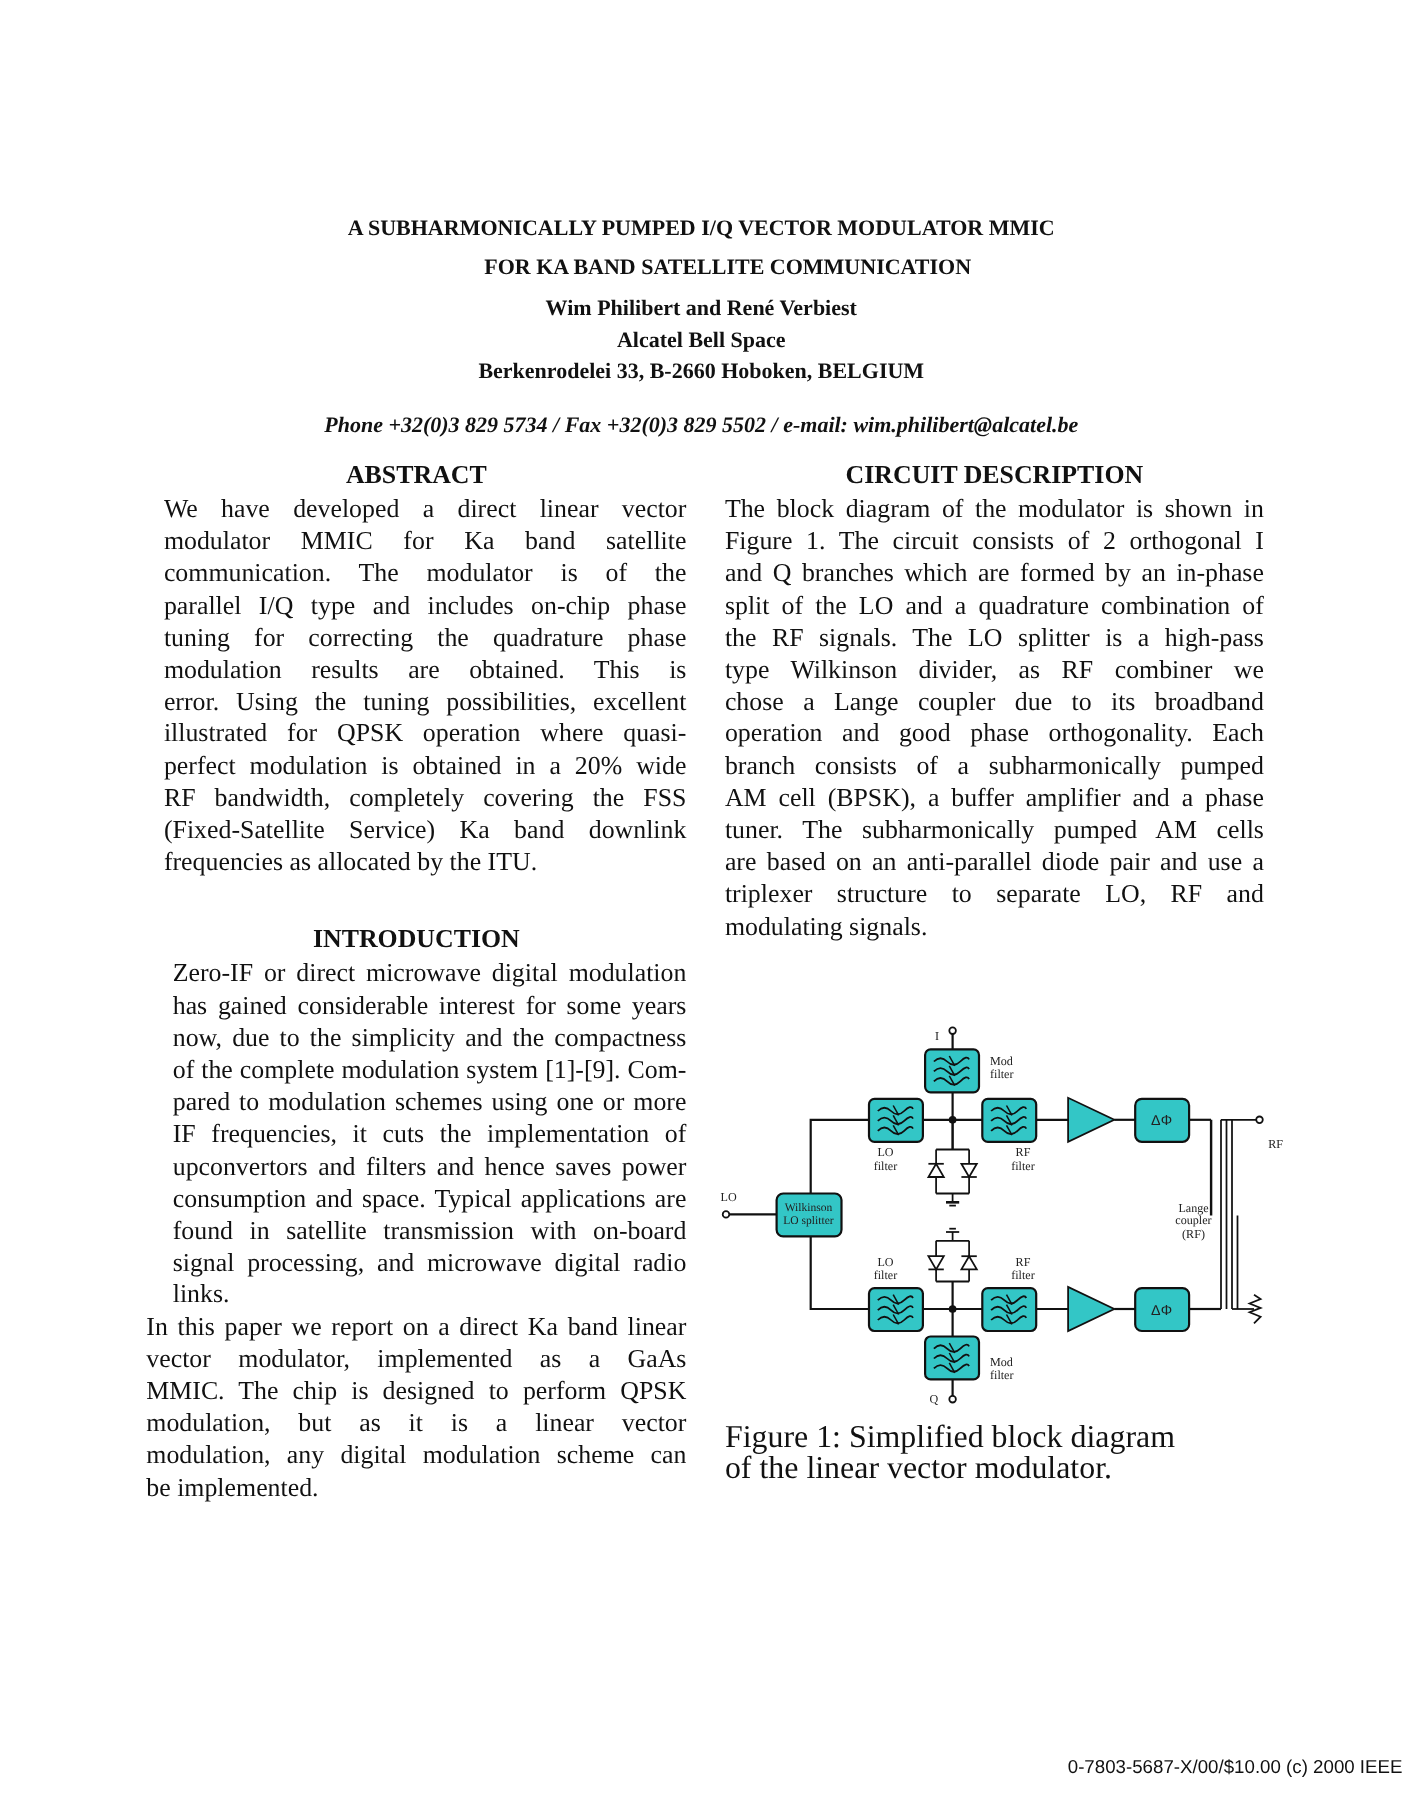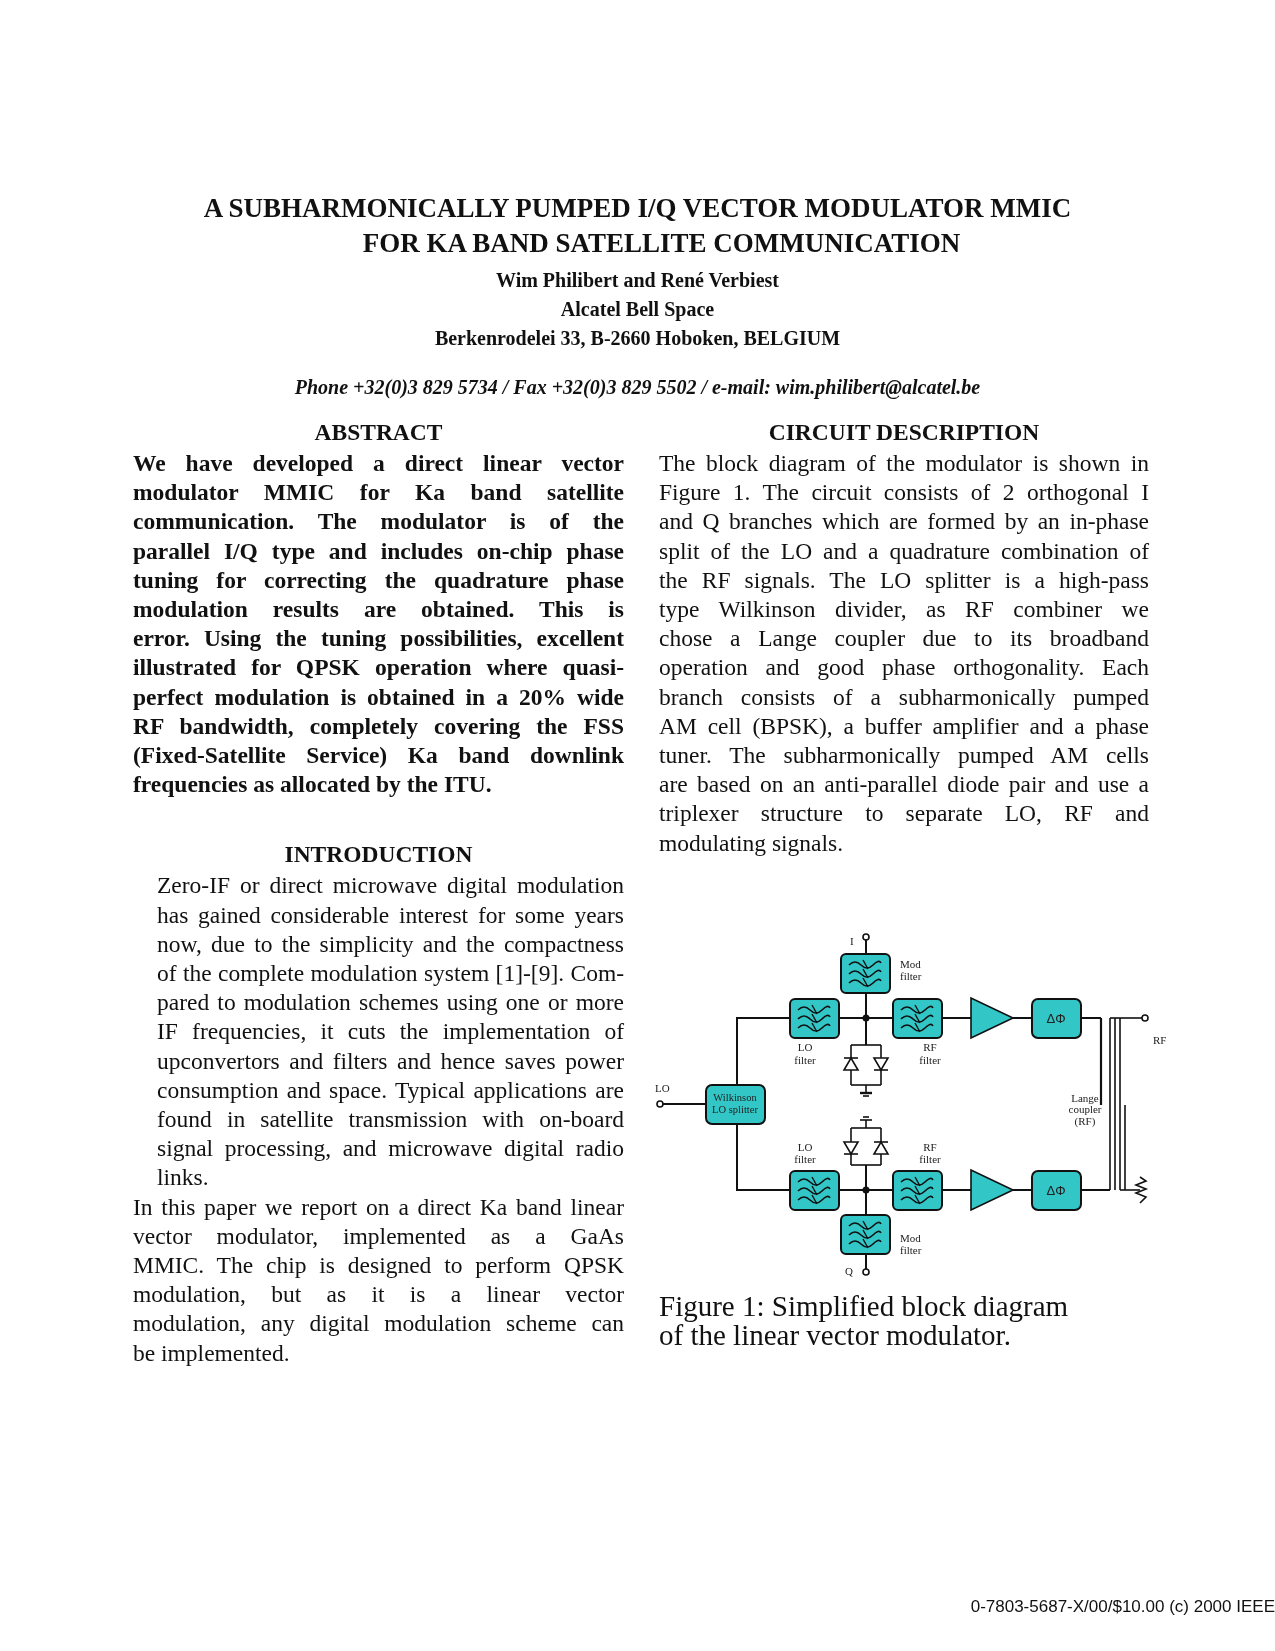--- a/index.html
+++ b/index.html
@@ -1,26 +1,26 @@
 <!DOCTYPE html>
 <html><head>
 <meta charset="utf-8">
 <style>
   html, body { margin:0; padding:0; background:#ffffff; }
   body { width:1275px; height:1651px; position:relative; overflow:hidden; color:#111; font-family:"Liberation Serif", serif; }
-  .title { position:absolute; left:0; width:1275px; text-align:center; font-weight:bold; font-size:27px; line-height:34px; }
+  .title { position:absolute; left:0; width:1275px; text-align:center; font-weight:bold; font-size:20px; line-height:34px; }
   .title.t1 { top:191px; }
   .title.t2 { top:226px;margin-left:24px; }
   .auth { position:absolute; left:0; width:1275px; text-align:center; font-weight:bold; font-size:20px; line-height:29px; }
   .col { position:absolute; font-size:23.5px; line-height:29.2px; text-align:justify; }
   .col-left { left:133px; width:491px; }
   .col-right { left:659px; width:490px; }
   .heading { text-align:center; font-weight:bold; font-size:23.5px; line-height:30px; }
   .para { text-align:justify; }
-  .para.bold { font-weight:bold; }
+  .para.bold { font-weight:normal;margin-left:16px; }
   .para .line { display:block; text-align:justify; text-align-last:justify; white-space:nowrap; }
   .para .line.last { text-align-last:left; }
   .caption { position:absolute; left:659px; width:490px; text-align:left; font-size:29px; line-height:29px; }
   .footer { position:absolute; left:0; width:1275px; top:1597px; text-align:right; font-family:"Liberation Sans", sans-serif; font-size:17px; }
   .diagram { position:absolute; left:655px; top:915px; width:525px; height:365px; }
   .diagram svg text { font-family:"Liberation Serif", serif; fill:#222; }
 </style>
 </head>
 <body>
 

